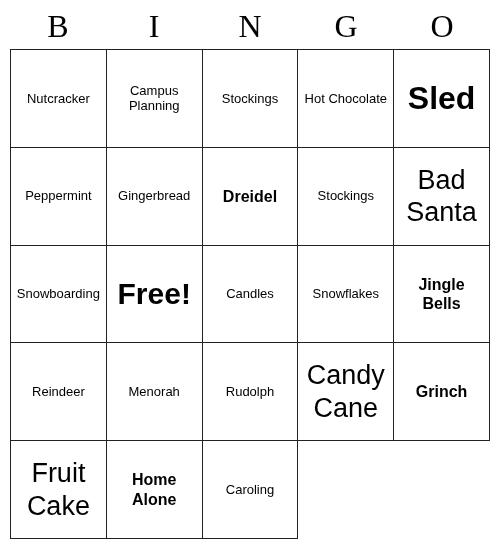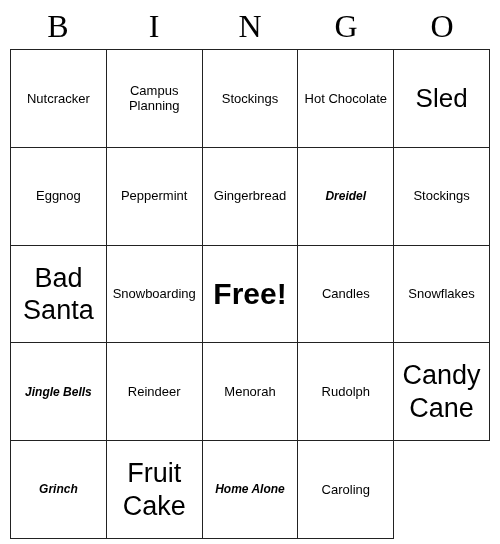--- a/index.html
+++ b/index.html
@@ -51,28 +51,27 @@
       line-height: 1.2;
       font-family: Arial, sans-serif;
     }
 
     .bingo-cell.large {
       font-size: 27px;
       font-weight: normal;
     }
 
     .bingo-cell.medium {
-      font-size: 12px;
+      font-size: 16px;
       font-weight: bold;
-      font-style: italic;
     }
 
     .bingo-cell.xlarge {
-      font-size: 26px;
-      font-weight: normal;
+      font-size: 32px;
+      font-weight: bold;
     }
 
     .bingo-cell.free {
       font-size: 30px;
       font-weight: bold;
     }
   </style>
 </head>
 <body>
 
@@ -83,21 +82,20 @@
   <div class="bingo-header-cell">G</div>
   <div class="bingo-header-cell">O</div>
 </div>
 
 <div class="bingo-grid" id="bingo-grid">
 <div class="bingo-cell">Nutcracker</div>
     <div class="bingo-cell">Campus Planning</div>
     <div class="bingo-cell">Stockings</div>
     <div class="bingo-cell">Hot Chocolate</div>
     <div class="bingo-cell xlarge">Sled</div>
-    <div class="bingo-cell">Eggnog</div>
     <div class="bingo-cell">Peppermint</div>
     <div class="bingo-cell">Gingerbread</div>
     <div class="bingo-cell medium">Dreidel</div>
     <div class="bingo-cell">Stockings</div>
     <div class="bingo-cell large">Bad Santa</div>
     <div class="bingo-cell">Snowboarding</div>
     <div class="bingo-cell free">Free!</div>
     <div class="bingo-cell">Candles</div>
     <div class="bingo-cell">Snowflakes</div>
     <div class="bingo-cell medium">Jingle Bells</div>

